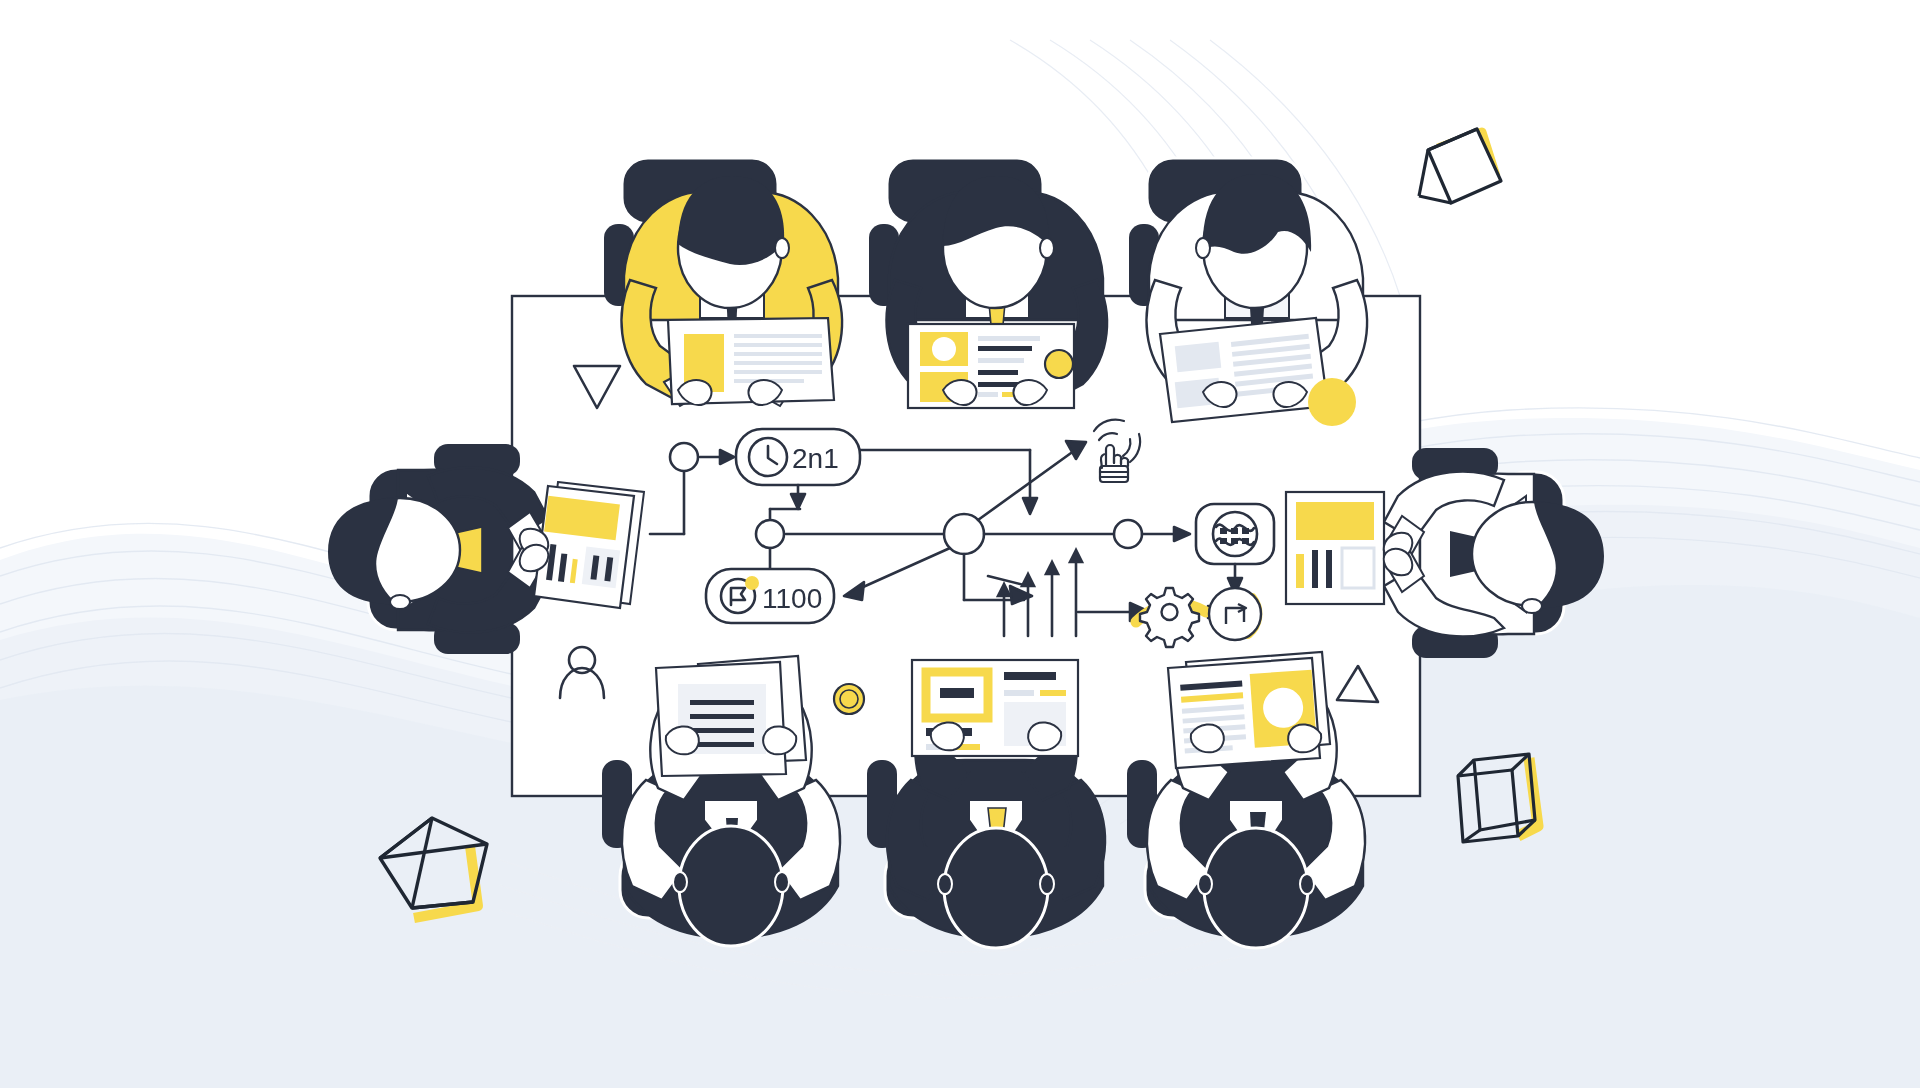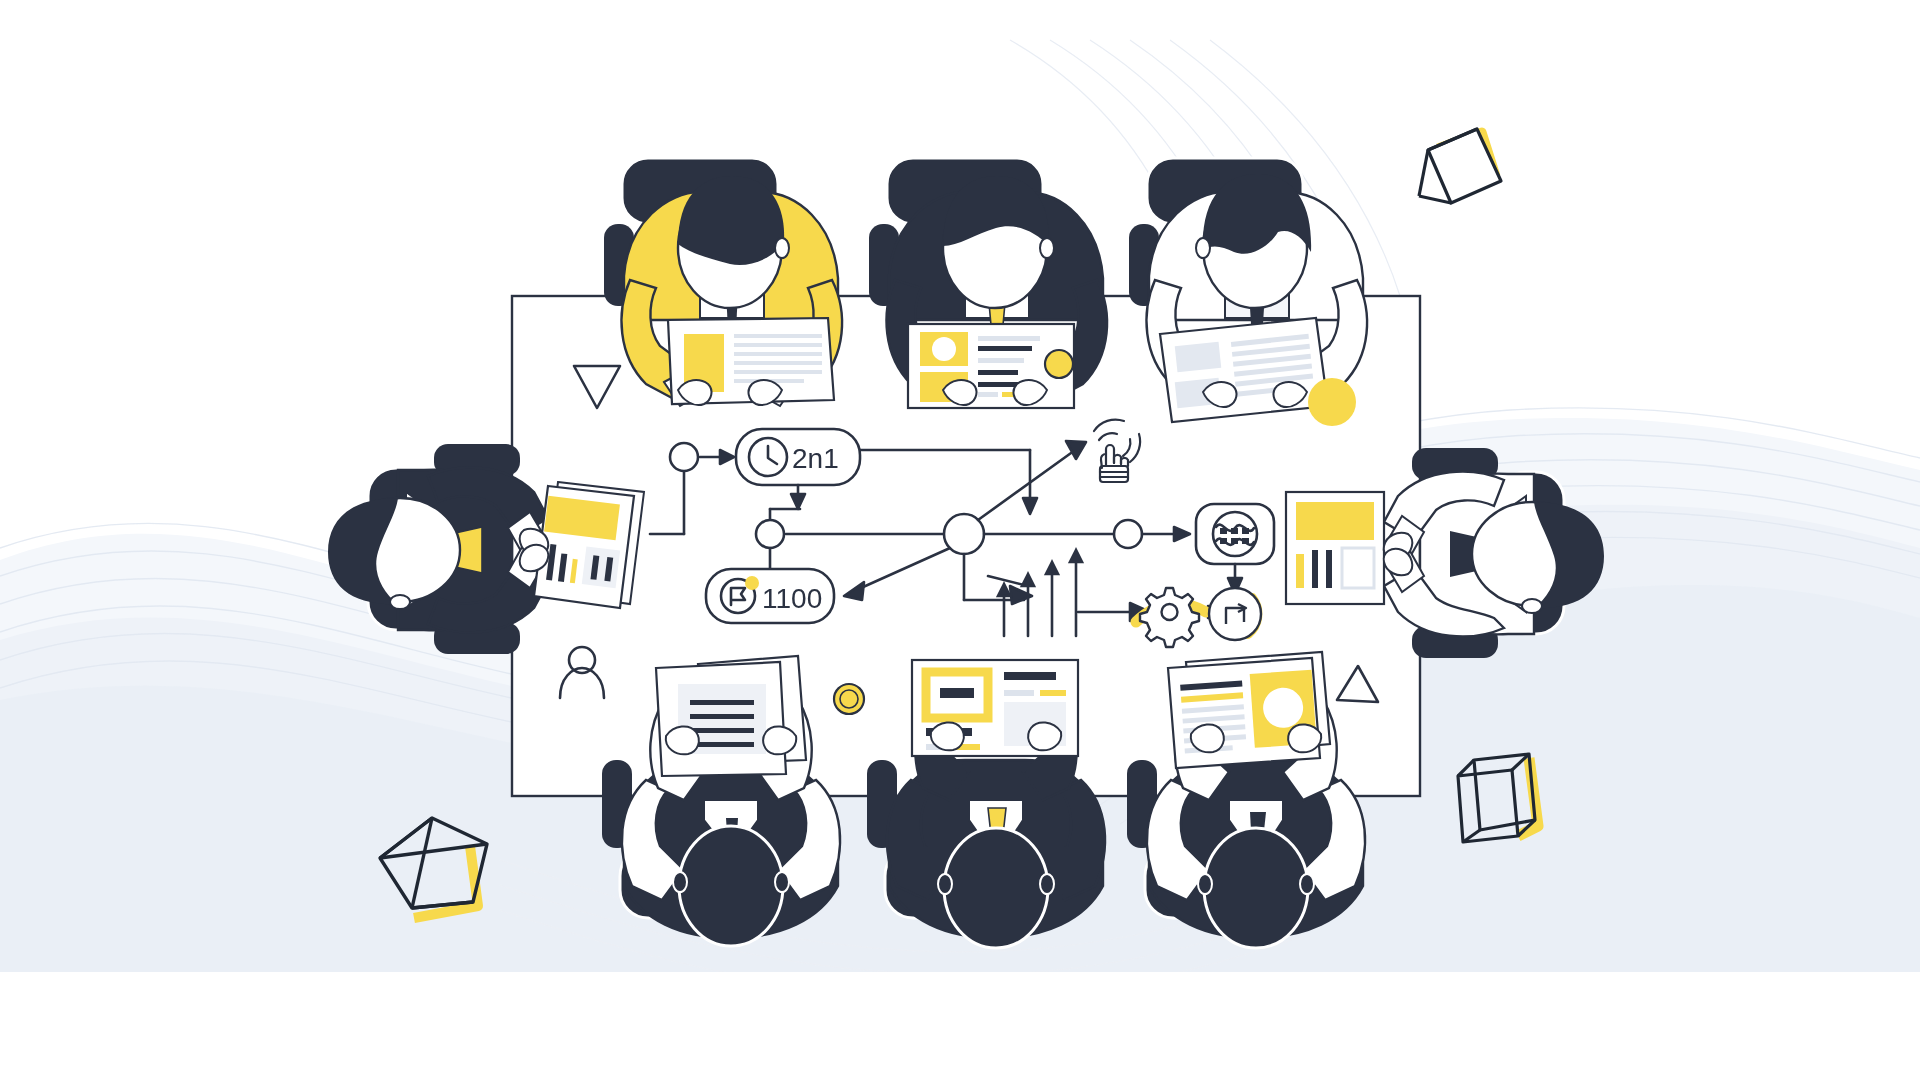--- a/index.html
+++ b/index.html
@@ -1,17 +1,17 @@
 <!DOCTYPE html>
 <html><head>
 <meta charset="utf-8">
 <style>
   html,body{margin:0;padding:0;background:#ffffff;}
   body{width:1920px;height:1088px;overflow:hidden;font-family:"Liberation Sans",sans-serif;}
-  #stage{position:relative;width:1920px;height:972px;background:#ffffff;overflow:hidden;}
+  #stage{position:relative;width:1920px;height:1088px;background:#ffffff;overflow:hidden;}
   #stage svg.layer{position:absolute;left:0;top:0;width:1920px;height:1088px;}
   .txt{font-family:"Liberation Sans",sans-serif;}
 </style>
 </head>
 <body>
 
 <div id="stage">
 
   <svg class="layer" viewBox="0 0 1920 1088" preserveAspectRatio="none">
     <defs>

